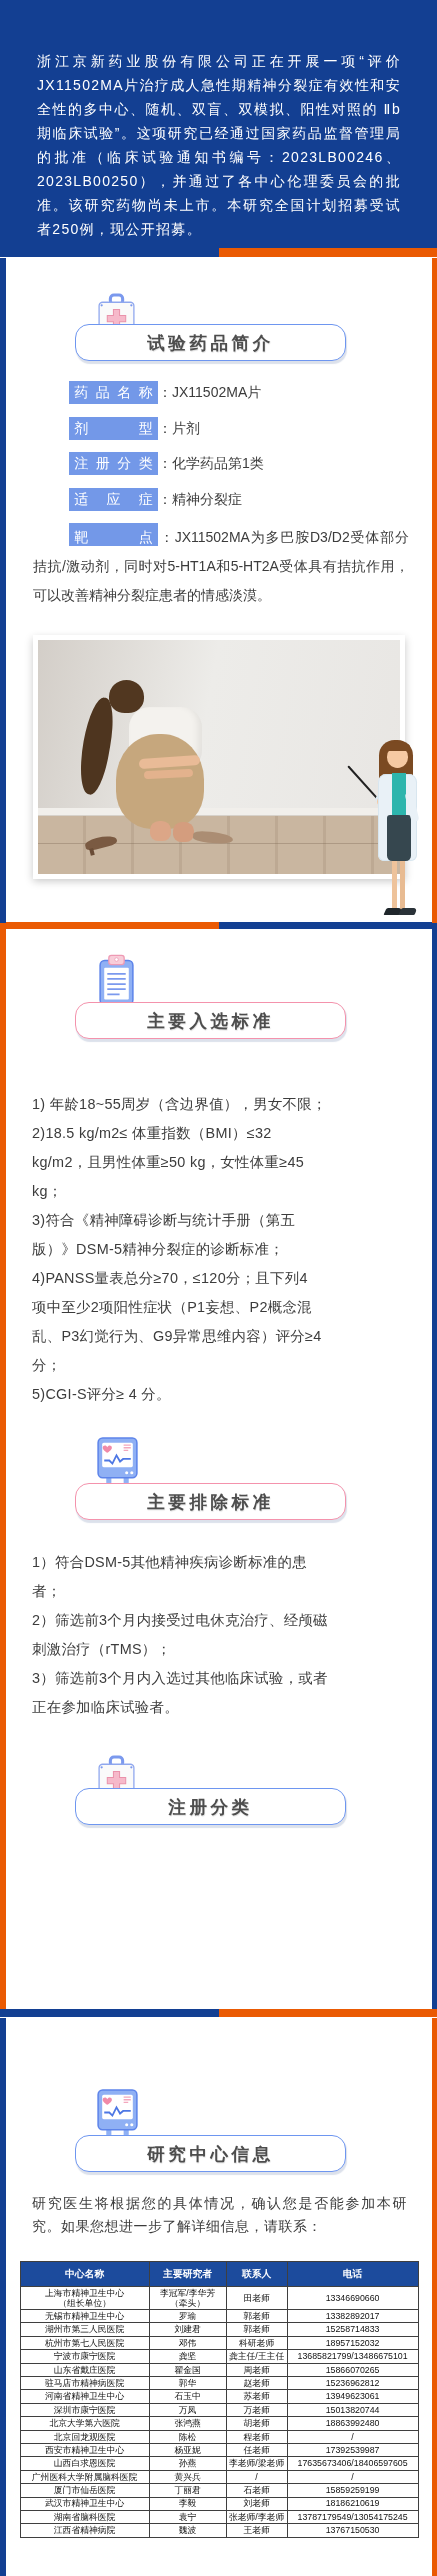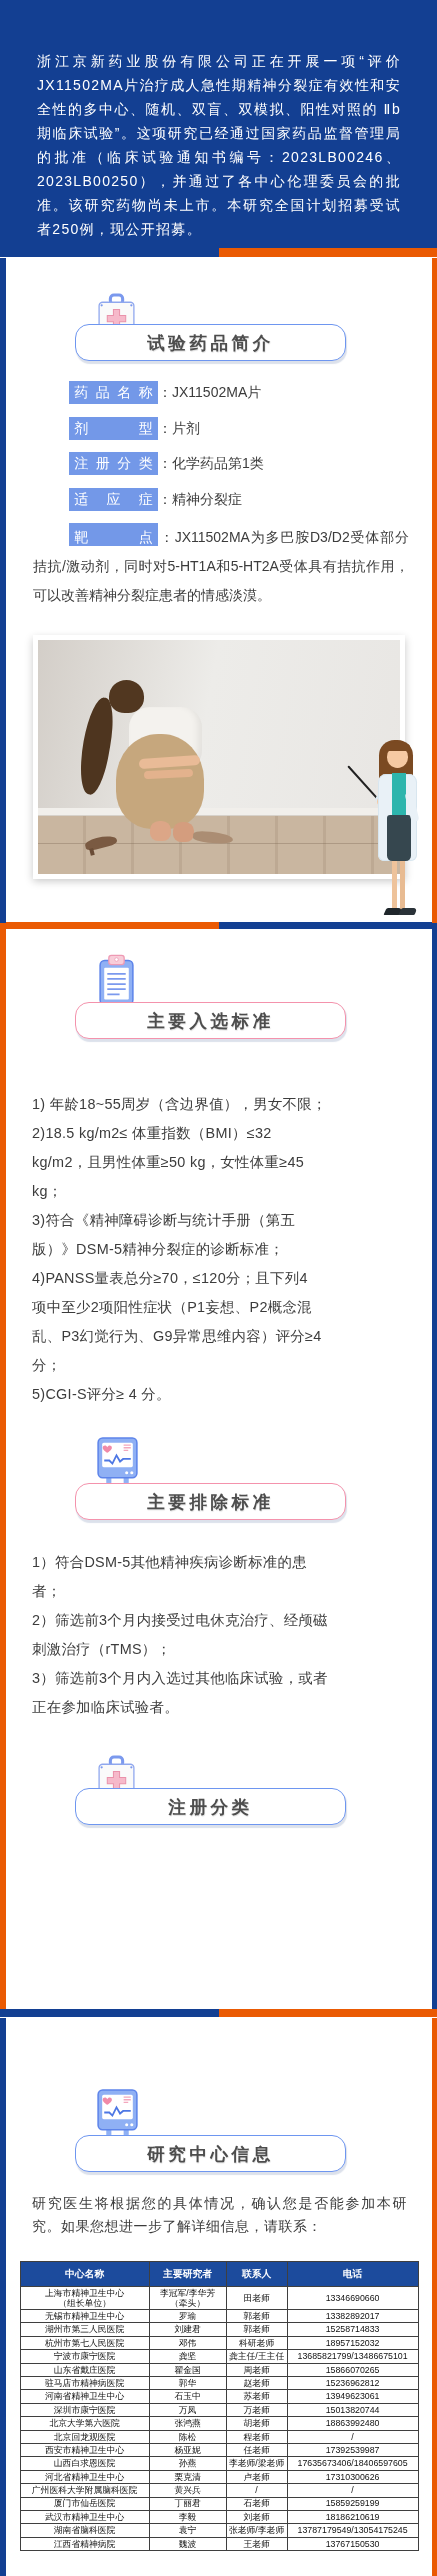--- a/index.html
+++ b/index.html
@@ -347,26 +347,20 @@
             <td>任老师</td>
             <td>17392539987</td>
           </tr>
           <tr>
             <td>山西白求恩医院</td>
             <td>孙燕</td>
             <td>李老师/梁老师</td>
             <td>17635673406/18406597605</td>
           </tr>
           <tr>
-            <td>河北省精神卫生中心</td>
-            <td>栗克清</td>
-            <td>卢老师</td>
-            <td>17310300626</td>
-          </tr>
-          <tr>
             <td>广州医科大学附属脑科医院</td>
             <td>黄兴兵</td>
             <td>/</td>
             <td>/</td>
           </tr>
           <tr>
             <td>厦门市仙岳医院</td>
             <td>丁丽君</td>
             <td>石老师</td>
             <td>15859259199</td>

